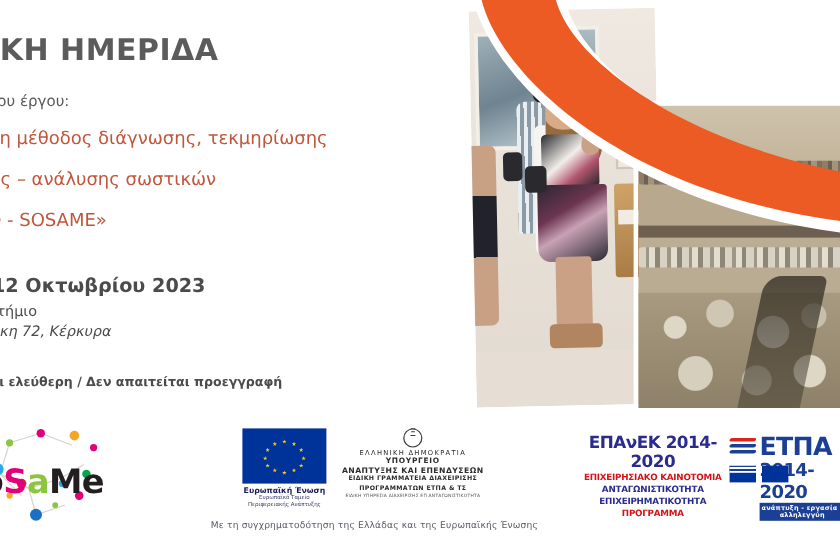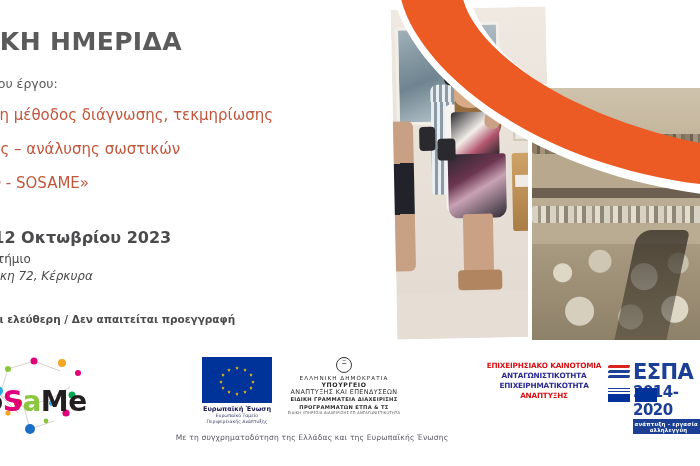--- a/index.html
+++ b/index.html
@@ -146,21 +146,21 @@
   .eut1{font-size:6.5px;font-weight:bold;color:#1b1b55;margin-top:2px;}
   .eut2{font-size:4.6px;color:#3a3a6a;line-height:1.35;}
 
   
   .min{position:absolute;left:280px;top:12px;width:128px;text-align:center;color:#2b2b2b;}
   .minseal{width:14px;height:14px;border-radius:50%;border:1.5px solid #3b3b3b;margin:0 auto 2px;
     position:relative;}
   .minseal:after{content:"Ξ";position:absolute;left:0;right:0;top:-2px;font-size:9px;color:#3b3b3b;}
   .mt1{font-size:5.6px;letter-spacing:1.1px;}
   .mt2{font-size:6.2px;font-weight:bold;letter-spacing:0.6px;}
-  .mt3{font-size:6.4px;font-weight:normal;letter-spacing:0.4px;text-align:center;}
+  .mt3{font-size:6.4px;font-weight:bold;letter-spacing:0.4px;text-align:center;}
   .mt4{font-size:5.2px;font-weight:bold;letter-spacing:0.3px;line-height:1.45;}
   .mt5{font-size:3.7px;letter-spacing:0.2px;color:#555;}
 
   
   .ggek{position:absolute;left:396px;top:22px;width:86px;text-align:center;}
   .ggekmark{font-size:23px;font-weight:bold;color:#3b3b3b;letter-spacing:-2px;
     border:2px solid #3b3b3b;border-bottom:none;display:inline-block;padding:0 4px;line-height:0.95;}
   .ggt{font-size:5.4px;font-weight:bold;color:#2b2b2b;line-height:1.5;margin-top:2px;}
 
   
@@ -309,34 +309,38 @@
       <div class="mt1">ΕΛΛΗΝΙΚΗ ΔΗΜΟΚΡΑΤΙΑ</div>
       <div class="mt2">ΥΠΟΥΡΓΕΙΟ</div>
       <div class="mt3">ΑΝΑΠΤΥΞΗΣ ΚΑΙ ΕΠΕΝΔΥΣΕΩΝ</div>
       <div class="mt4">ΕΙΔΙΚΗ ΓΡΑΜΜΑΤΕΙΑ ΔΙΑΧΕΙΡΙΣΗΣ</div>
       <div class="mt4">ΠΡΟΓΡΑΜΜΑΤΩΝ ΕΤΠΑ &amp; ΤΣ</div>
       <div class="mt5">ΕΙΔΙΚΗ ΥΠΗΡΕΣΙΑ ΔΙΑΧΕΙΡΙΣΗΣ ΕΠ ΑΝΤΑΓΩΝΙΣΤΙΚΟΤΗΤΑ</div>
     </div>
 
 
     <div class="epanek">
+      <div class="ep1">
+        <span>ΕΠΑνΕΚ</span>
+        <span>2014-2020</span>
+      </div>
       <div class="ep2">ΕΠΙΧΕΙΡΗΣΙΑΚΟ ΚΑΙΝΟΤΟΜΙΑ</div>
       <div class="ep3">ΑΝΤΑΓΩΝΙΣΤΙΚΟΤΗΤΑ</div>
       <div class="ep3">ΕΠΙΧΕΙΡΗΜΑΤΙΚΟΤΗΤΑ</div>
-      <div class="ep2">ΑΝΑΠΤΥΞΗΣ</div>
+      <div class="ep2">ΠΡΟΓΡΑΜΜΑ</div>
     </div>
 
     <div class="espa">
       <div class="espatop">
         <div class="waves">
           <i style="top:4px;background:#d9251d;transform:skewX(-20deg)"></i>
           <i style="top:9px;background:#1b3f94;transform:skewX(-20deg)"></i>
           <i style="top:14px;background:#1b3f94;transform:skewX(-20deg)"></i>
         </div>
-        <div class="espaword">ΕΣΠΑ</div>
+        <div class="espaword">ΕΤΠΑ</div>
       </div>
       <div class="espayr">2014-2020</div>
       <div style="position:absolute;left:0;top:26px">
         <span class="espaflag"><i class="espagr"></i></span>
         <span class="espaflag"></span>
       </div>
       <div class="espabar">ανάπτυξη - εργασία - αλληλεγγύη</div>
     </div>
 
     <div class="cofund">

